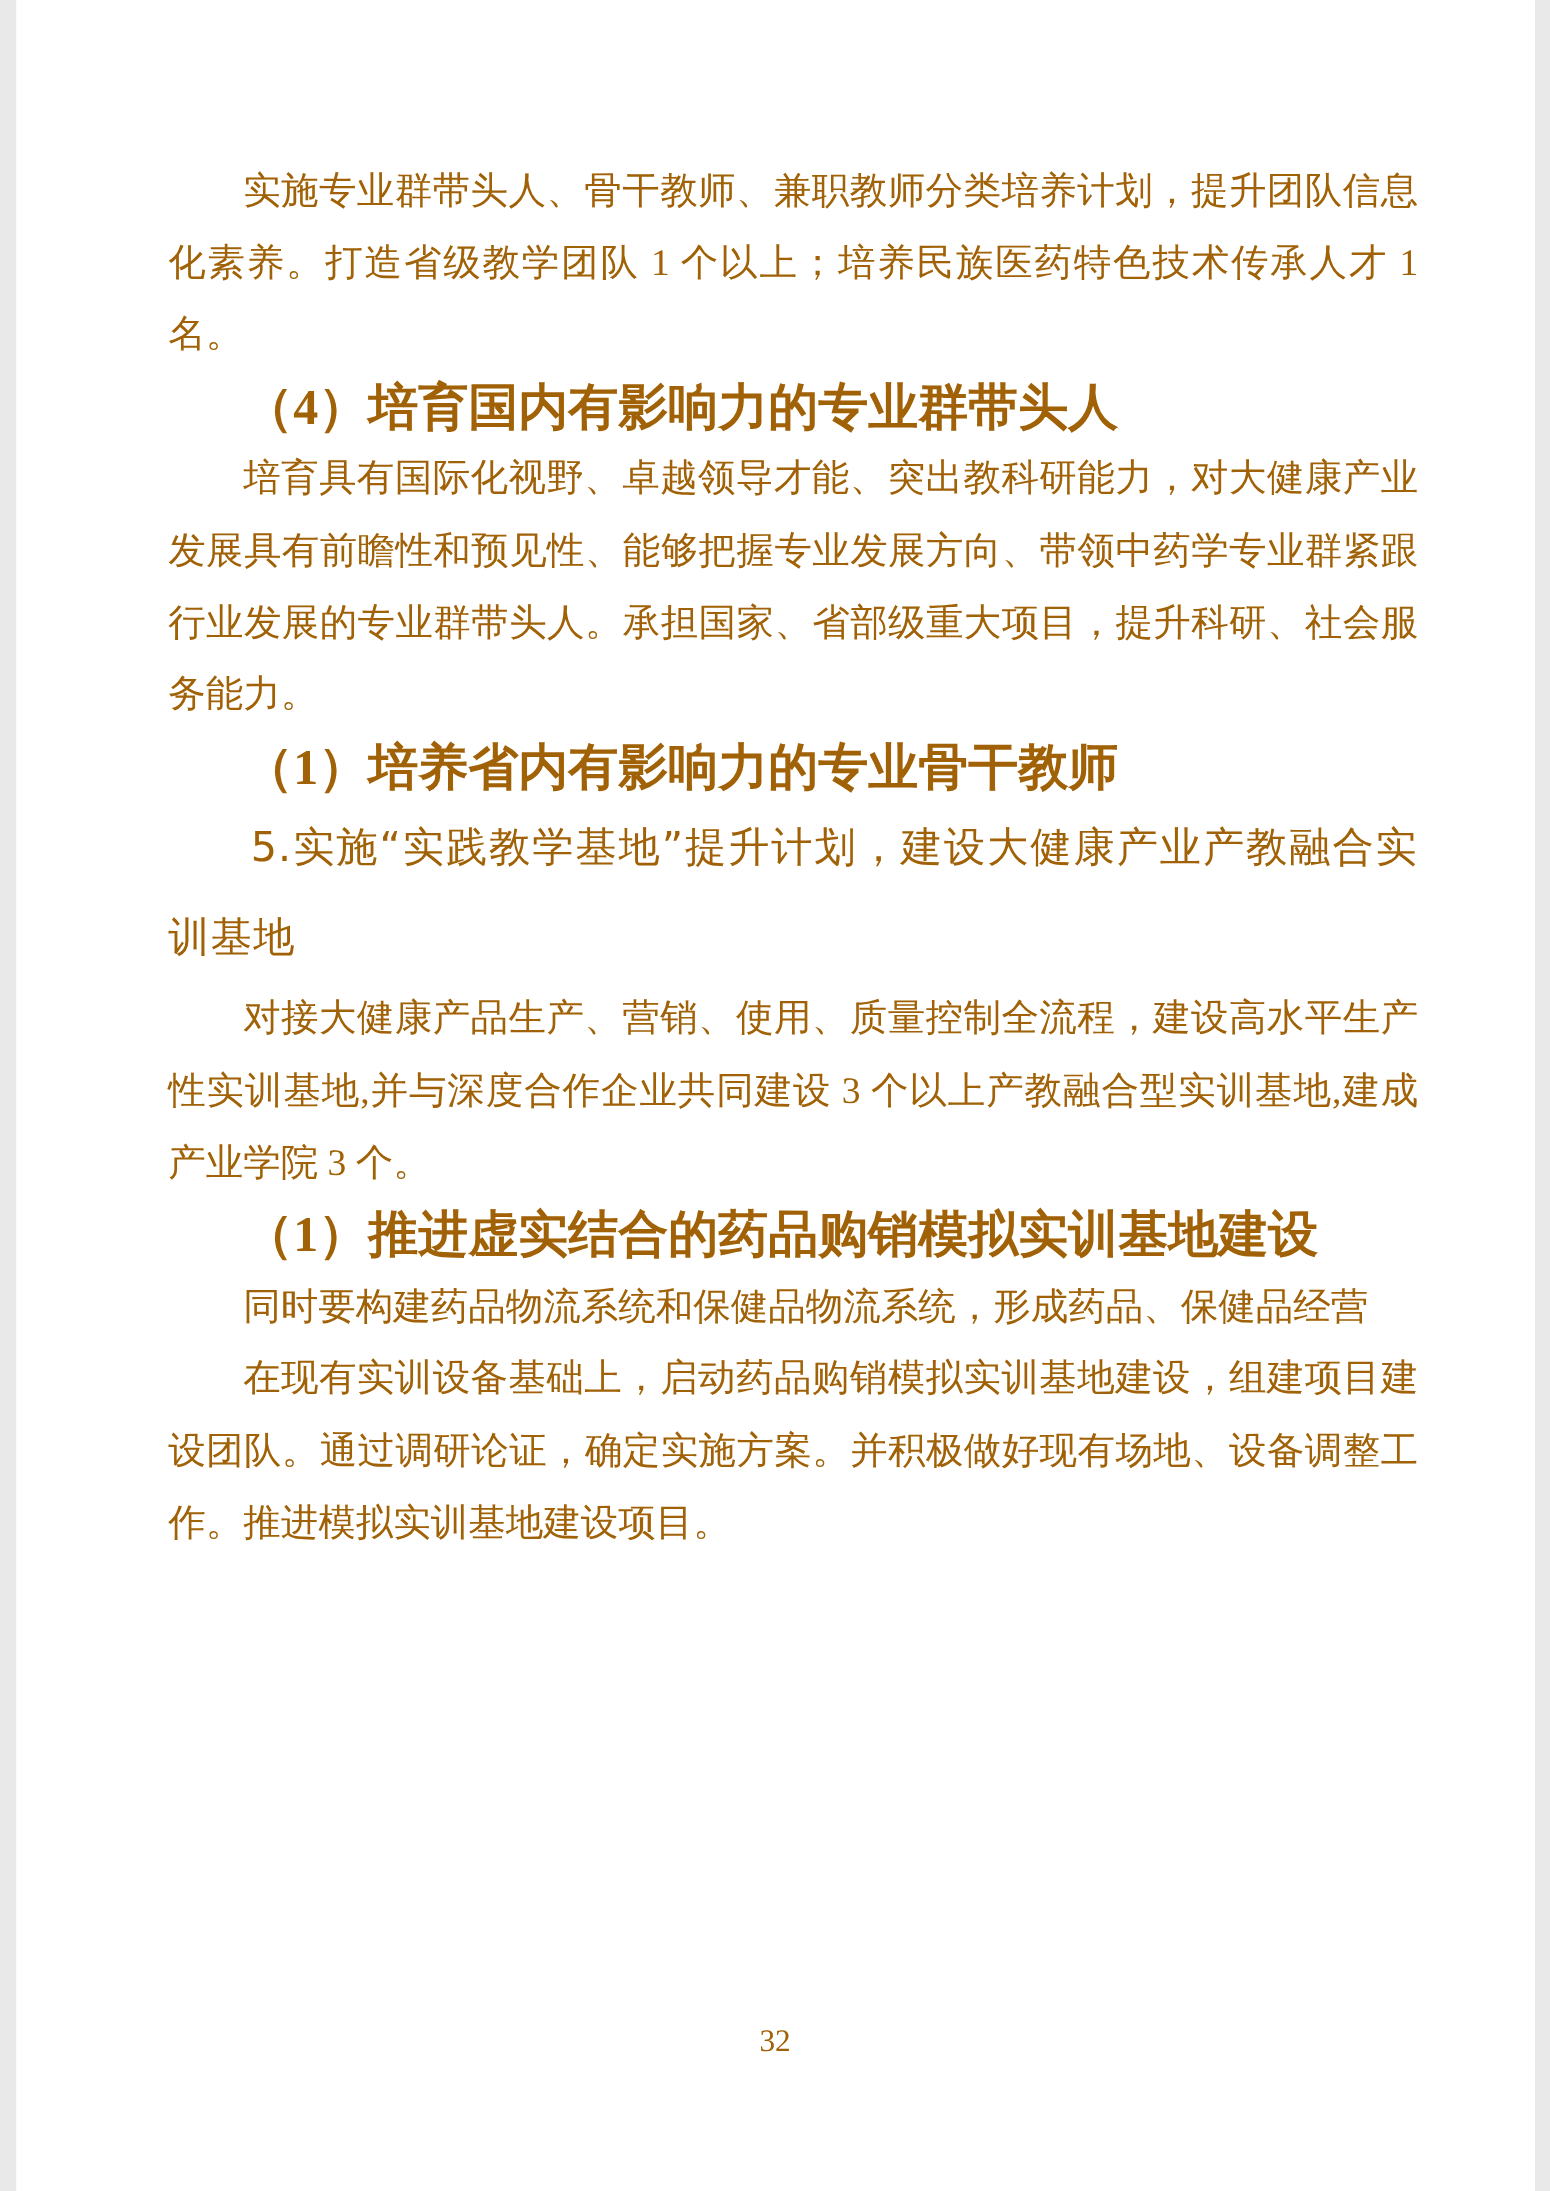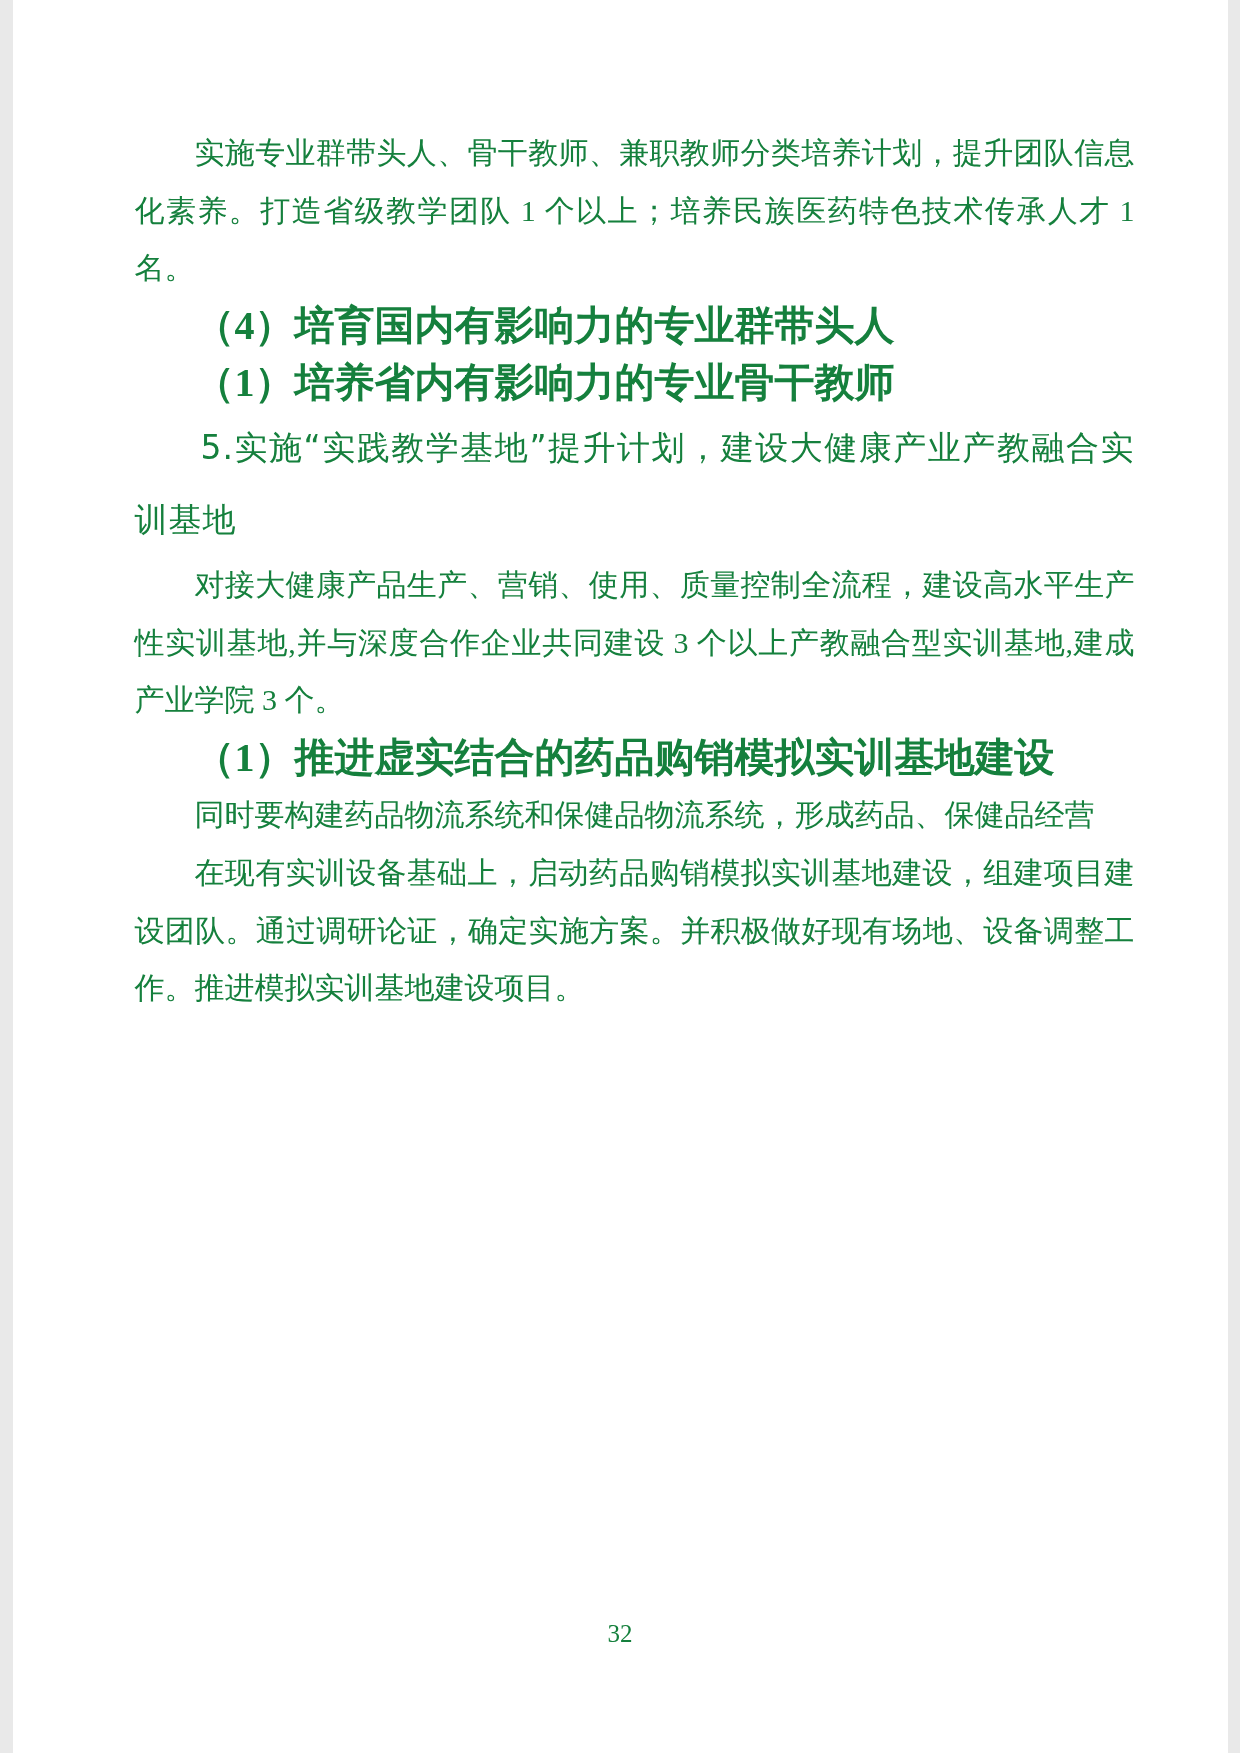--- a/index.html
+++ b/index.html
@@ -1,21 +1,21 @@
 <!DOCTYPE html>
 <html lang="zh"><head>
 <meta charset="utf-8">
 <style>
   html,body{margin:0;padding:0;background:#e9e9e9;}
   .page{
     position:relative;
     width:1215px;height:1753px;
     margin:0 auto;
     background:#ffffff;
-    color:#15803d;
+    color:#a16207;
     overflow:hidden;
   }
   .content{
     position:absolute;
     left:122px;top:124px;width:1000px;
   }
   .para{
     margin:0;
     font-family:"Liberation Serif","DejaVu Serif",serif;
     font-size:30px;
@@ -54,20 +54,21 @@
     font-size:25px;
   }
 </style>
 </head>
 <body>
 
 <div class="page">
   <div class="content">
     <p class="para">实施专业群带头人、骨干教师、兼职教师分类培养计划，提升团队信息化素养。打造省级教学团队 1 个以上；培养民族医药特色技术传承人才 1 名。</p>
     <h3 class="sub-heading">（4）培育国内有影响力的专业群带头人</h3>
+    <p class="para">培育具有国际化视野、卓越领导才能、突出教科研能力，对大健康产业发展具有前瞻性和预见性、能够把握专业发展方向、带领中药学专业群紧跟行业发展的专业群带头人。承担国家、省部级重大项目，提升科研、社会服务能力。</p>
     <h3 class="sub-heading">（1）培养省内有影响力的专业骨干教师</h3>
     <h2 class="big-heading">5.实施“实践教学基地”提升计划，建设大健康产业产教融合实训基地</h2>
     <p class="para">对接大健康产品生产、营销、使用、质量控制全流程，建设高水平生产性实训基地,并与深度合作企业共同建设 3 个以上产教融合型实训基地,建成产业学院 3 个。</p>
     <h3 class="sub-heading">（1）推进虚实结合的药品购销模拟实训基地建设</h3>
     <p class="para">同时要构建药品物流系统和保健品物流系统，形成药品、保健品经营</p>
     <p class="para">在现有实训设备基础上，启动药品购销模拟实训基地建设，组建项目建设团队。通过调研论证，确定实施方案。并积极做好现有场地、设备调整工作。推进模拟实训基地建设项目。</p>
   </div>
   <div class="page-footer">32</div>
 </div>
 

